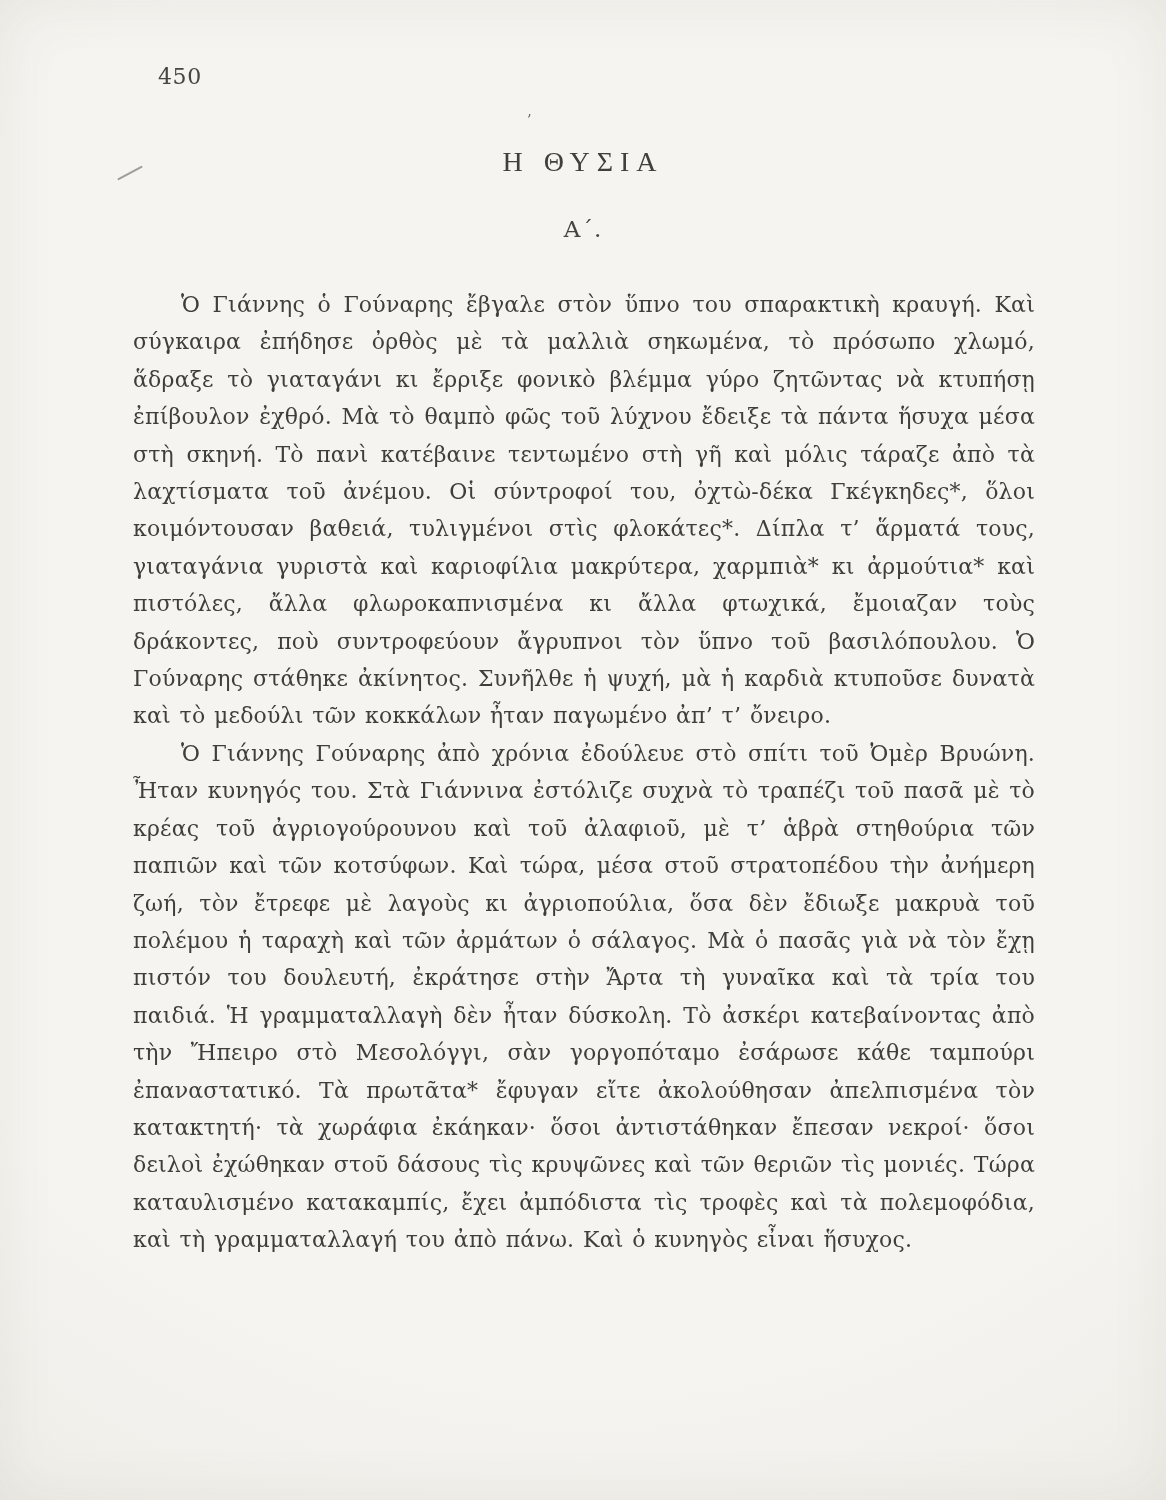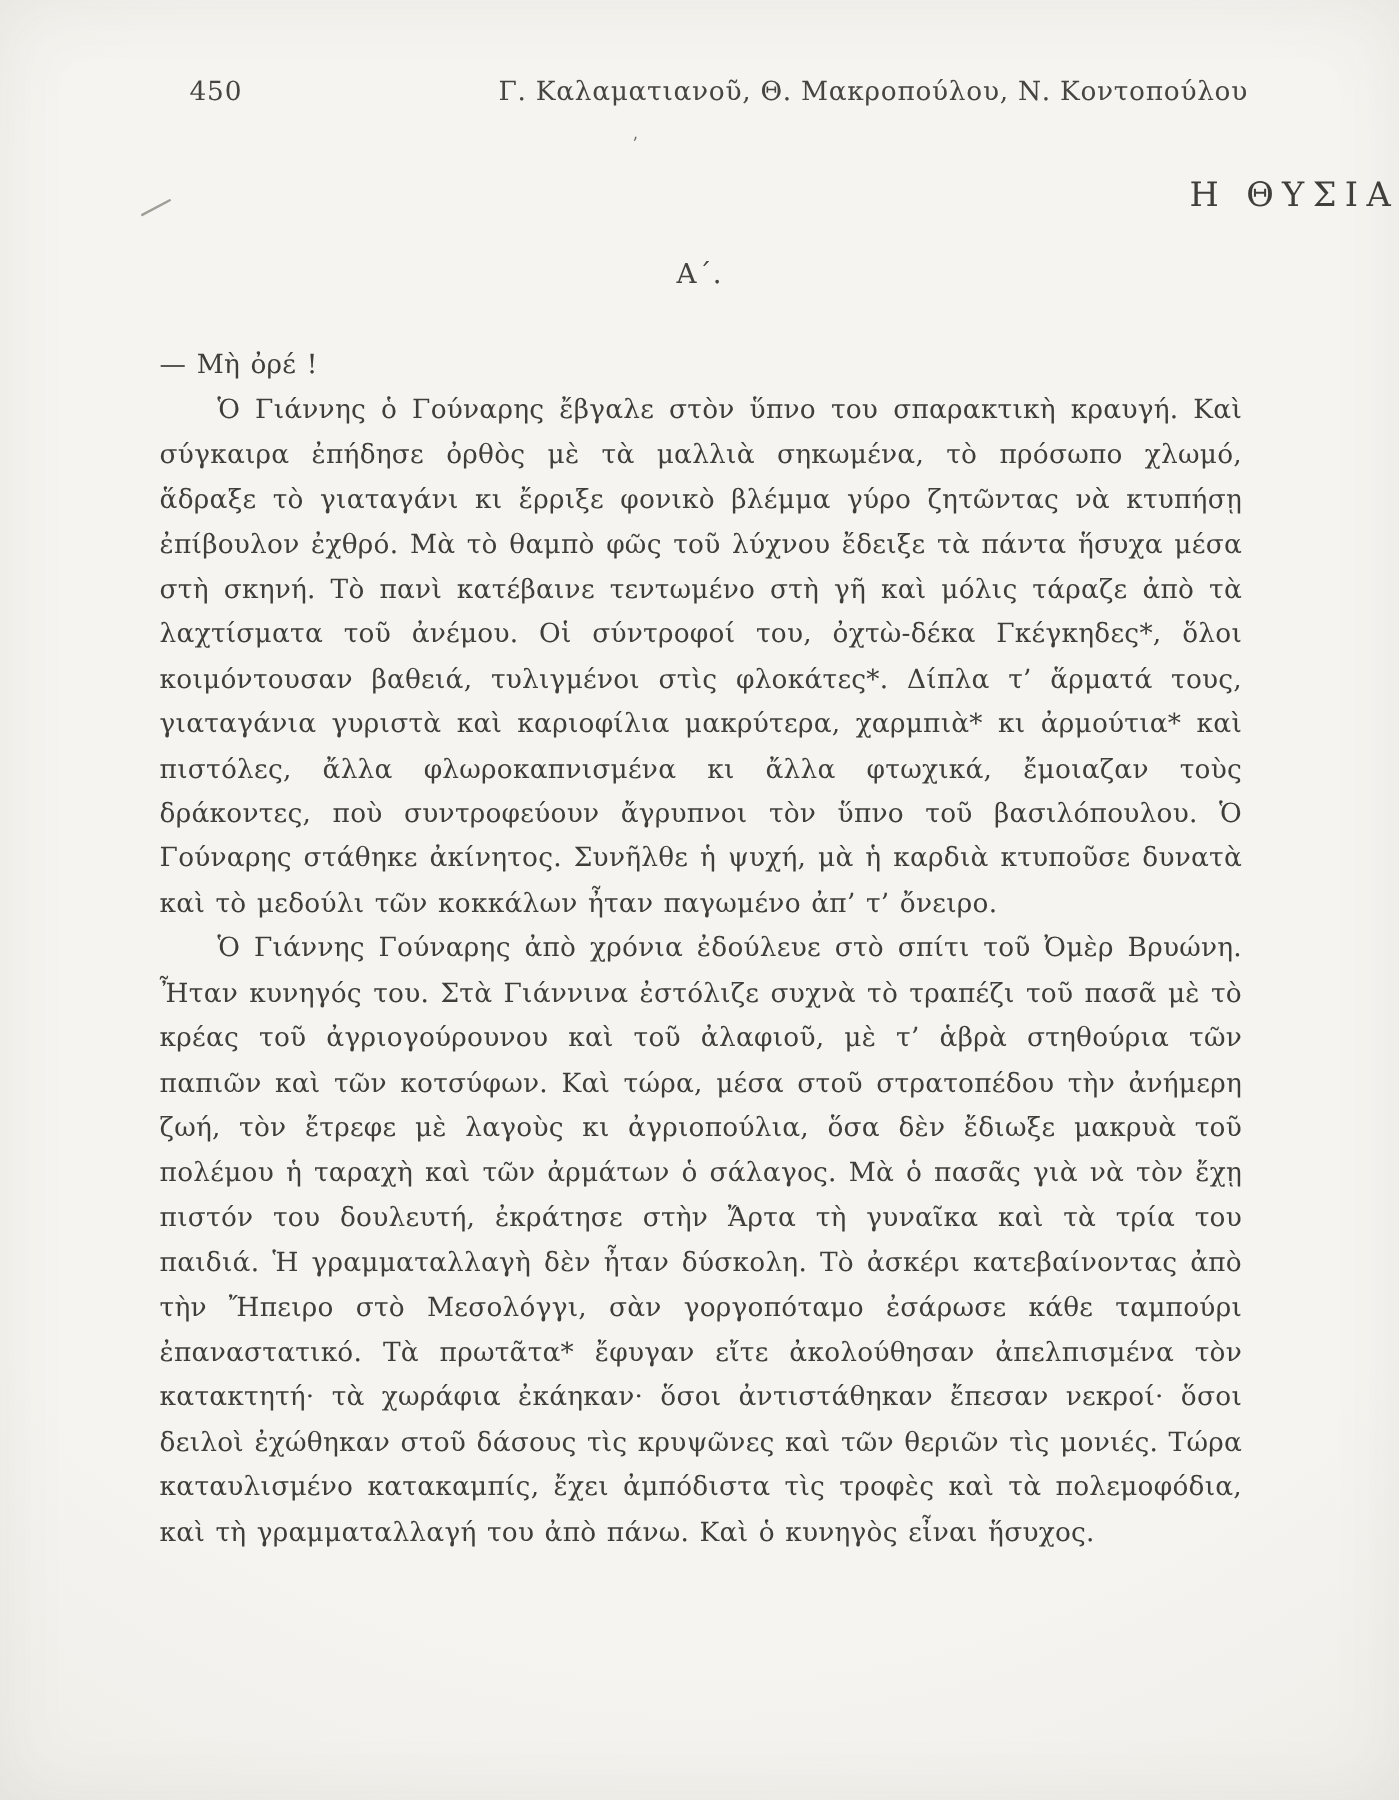--- a/index.html
+++ b/index.html
@@ -51,24 +51,25 @@
     left: 527px;
     top: 112px;
     font-size: 14px;
     color: #6b695f;
   }
   .chapter-title {
     position: absolute;
     top: 146px;
     left: 0;
     width: 100%;
-    text-align: right;
+    text-align: center;
     font-size: 28px;
     letter-spacing: 7px;
     color: #403f39;
+    font-family: Liberation Serif, serif;
   }
   .section-heading {
     position: absolute;
     top: 216px;
     left: 0;
     width: 100%;
     text-align: center;
     font-size: 23px;
     letter-spacing: 1px;
     color: #45443e;
@@ -93,30 +94,28 @@
     text-indent: 0;
   }
 </style>
 </head>
 <body>
 
 <div class="scan-page">
 
   <div class="header-row">
     <span class="page-number">450</span>
-    <span class="running-header">Γ. Καλαματιανοῦ, Θ. Μακροπούλου, Ν. Κοντοπούλου</span>
   </div>
 
   <div class="speck">’</div>
 
   <div class="pen-mark"></div>
 
   <div class="chapter-title">Η ΘΥΣΙΑ</div>
 
   <div class="section-heading">Α΄.</div>
 
   <div class="body-text">
-    <p class="no-indent">— Μὴ ὀρέ !</p>
     <p>Ὁ Γιάννης ὁ Γούναρης ἔβγαλε στὸν ὕπνο του σπαρακτικὴ κραυγή. Καὶ σύγκαιρα ἐπήδησε ὀρθὸς μὲ τὰ μαλλιὰ σηκωμένα, τὸ πρόσωπο χλωμό, ἅδραξε τὸ γιαταγάνι κι ἔρριξε φονικὸ βλέμμα γύρο ζητῶντας νὰ κτυπήσῃ ἐπίβουλον ἐχθρό. Μὰ τὸ θαμπὸ φῶς τοῦ λύχνου ἔδειξε τὰ πάντα ἥσυχα μέσα στὴ σκηνή. Τὸ πανὶ κατέβαινε τεντωμένο στὴ γῆ καὶ μόλις τάραζε ἀπὸ τὰ λαχτίσματα τοῦ ἀνέμου. Οἱ σύντροφοί του, ὀχτὼ-δέκα Γκέγκηδες*, ὅλοι κοιμόντουσαν βαθειά, τυλιγμένοι στὶς φλοκάτες*. Δίπλα τ’ ἅρματά τους, γιαταγάνια γυριστὰ καὶ καριοφίλια μακρύτερα, χαρμπιὰ* κι ἀρμούτια* καὶ πιστόλες, ἄλλα φλωροκαπνισμένα κι ἄλλα φτωχικά, ἔμοιαζαν τοὺς δράκοντες, ποὺ συντροφεύουν ἄγρυπνοι τὸν ὕπνο τοῦ βασιλόπουλου. Ὁ Γούναρης στάθηκε ἀκίνητος. Συνῆλθε ἡ ψυχή, μὰ ἡ καρδιὰ κτυποῦσε δυνατὰ καὶ τὸ μεδούλι τῶν κοκκάλων ἦταν παγωμένο ἀπ’ τ’ ὄνειρο.</p>
     <p>Ὁ Γιάννης Γούναρης ἀπὸ χρόνια ἐδούλευε στὸ σπίτι τοῦ Ὀμὲρ Βρυώνη. Ἦταν κυνηγός του. Στὰ Γιάννινα ἐστόλιζε συχνὰ τὸ τραπέζι τοῦ πασᾶ μὲ τὸ κρέας τοῦ ἀγριογούρουνου καὶ τοῦ ἀλαφιοῦ, μὲ τ’ ἁβρὰ στηθούρια τῶν παπιῶν καὶ τῶν κοτσύφων. Καὶ τώρα, μέσα στοῦ στρατοπέδου τὴν ἀνήμερη ζωή, τὸν ἔτρεφε μὲ λαγοὺς κι ἀγριοπούλια, ὅσα δὲν ἔδιωξε μακρυὰ τοῦ πολέμου ἡ ταραχὴ καὶ τῶν ἀρμάτων ὁ σάλαγος. Μὰ ὁ πασᾶς γιὰ νὰ τὸν ἔχῃ πιστόν του δουλευτή, ἐκράτησε στὴν Ἄρτα τὴ γυναῖκα καὶ τὰ τρία του παιδιά. Ἡ γραμματαλλαγὴ δὲν ἦταν δύσκολη. Τὸ ἀσκέρι κατεβαίνοντας ἀπὸ τὴν Ἤπειρο στὸ Μεσολόγγι, σὰν γοργοπόταμο ἐσάρωσε κάθε ταμπούρι ἐπαναστατικό. Τὰ πρωτᾶτα* ἔφυγαν εἴτε ἀκολούθησαν ἀπελπισμένα τὸν κατακτητή· τὰ χωράφια ἐκάηκαν· ὅσοι ἀντιστάθηκαν ἔπεσαν νεκροί· ὅσοι δειλοὶ ἐχώθηκαν στοῦ δάσους τὶς κρυψῶνες καὶ τῶν θεριῶν τὶς μονιές. Τώρα καταυλισμένο κατακαμπίς, ἔχει ἀμπόδιστα τὶς τροφὲς καὶ τὰ πολεμοφόδια, καὶ τὴ γραμματαλλαγή του ἀπὸ πάνω. Καὶ ὁ κυνηγὸς εἶναι ἥσυχος.</p>
   </div>
 
 </div>
 
 </body></html>

